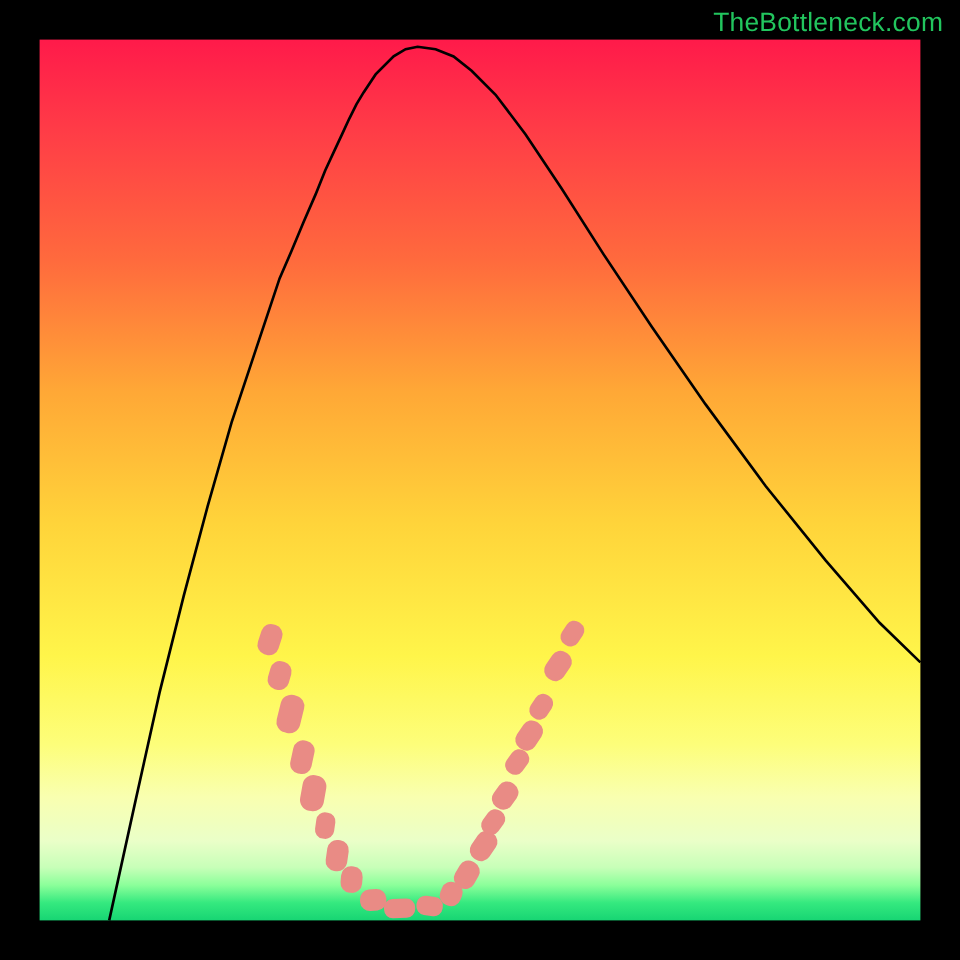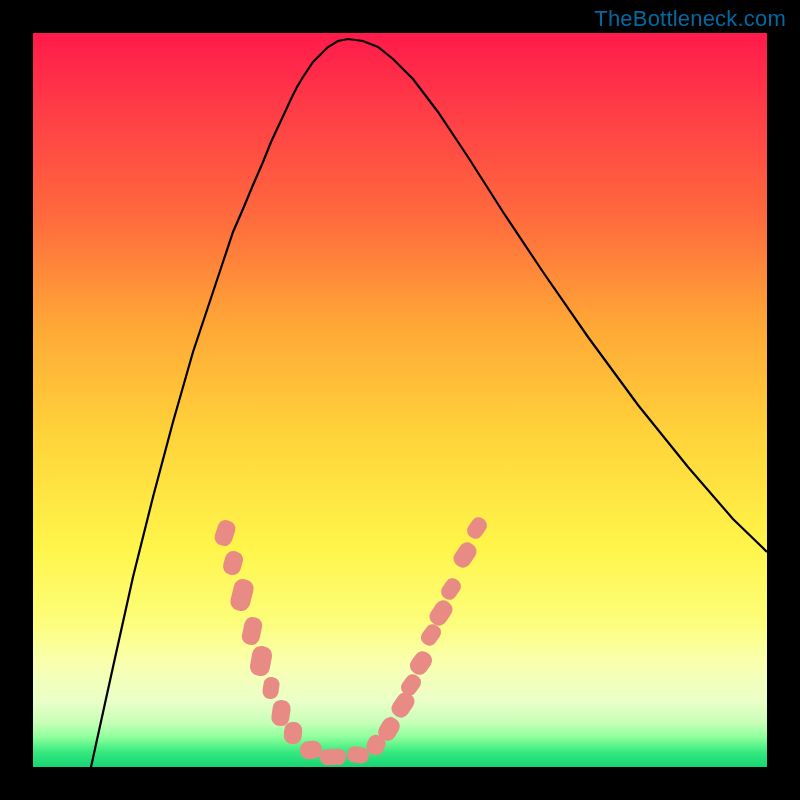--- a/index.html
+++ b/index.html
@@ -39,21 +39,21 @@
       #35e97f 98%,
       #17d573 100%
     );
   }
   .watermark {
     position: absolute;
     top: 6px;
     right: 14px;
     font-family: Arial, Helvetica, sans-serif;
     font-size: 22px;
-    color: #0369a1;
+    color: #22c55e;
     letter-spacing: 0.2px;
     font-weight: 500;
   }
   svg.curve {
     position: absolute;
     left: 0;
     top: 0;
     width: 734px;
     height: 734px;
     overflow: visible;

